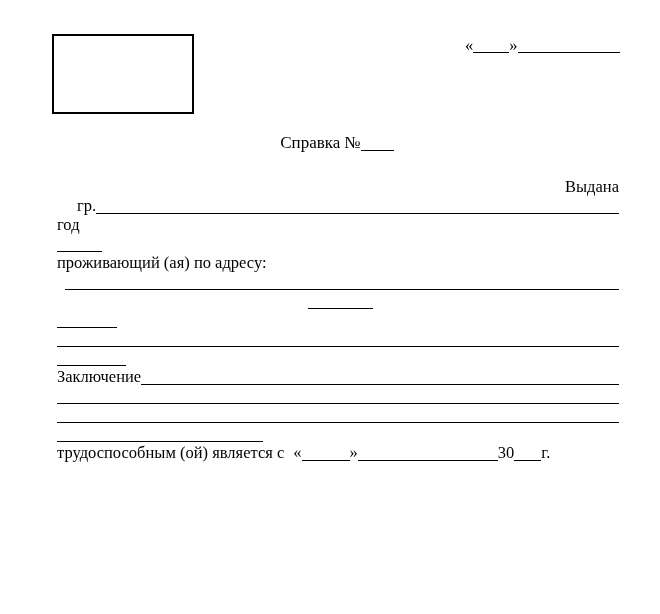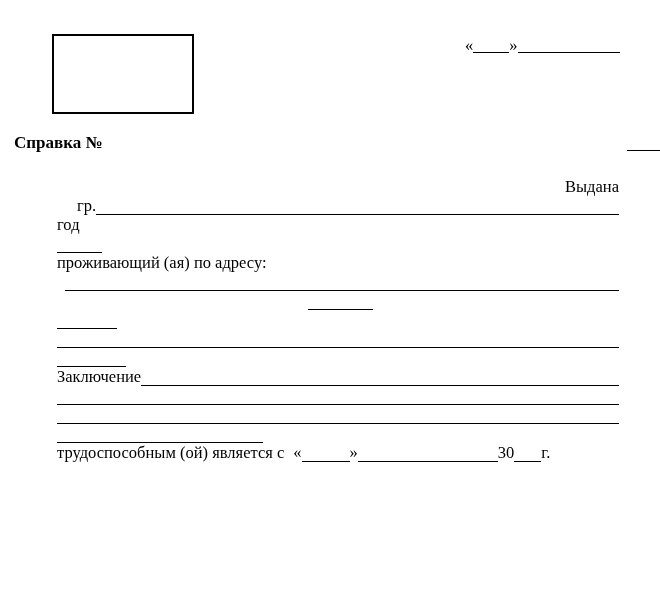--- a/index.html
+++ b/index.html
@@ -23,31 +23,31 @@
 
   .date-header {
     position: absolute; top: 36px; left: 465px; width: 155px;
     height: 19px; line-height: 19px;
     display: flex; align-items: flex-start; white-space: pre;
   }
 
   .doc-title {
     position: absolute; top: 133px; left: 0; width: 660px;
     height: 20px; line-height: 20px;
-    display: flex; justify-content: space-between;
-    font-weight: bold; font-size: 17px;
+    display: flex; justify-content: center;
+    font-weight: normal; font-size: 17px;
     padding-left: 14px; box-sizing: border-box;
   }
 
   .form-body {
     position: absolute; left: 57px; top: 177px; width: 562px;
   }
   .row {
     height: 19px; line-height: 19px;
-    display: flex; align-items: flex-end;
+    display: flex; align-items: center;
     white-space: pre;
   }
   .row.right { justify-content: flex-end; }
 
   .ul {
     display: inline-block;
     height: 16px;
     border-bottom: 1.5px solid #000000;
   }
   .fill { flex: 1 1 auto; }

